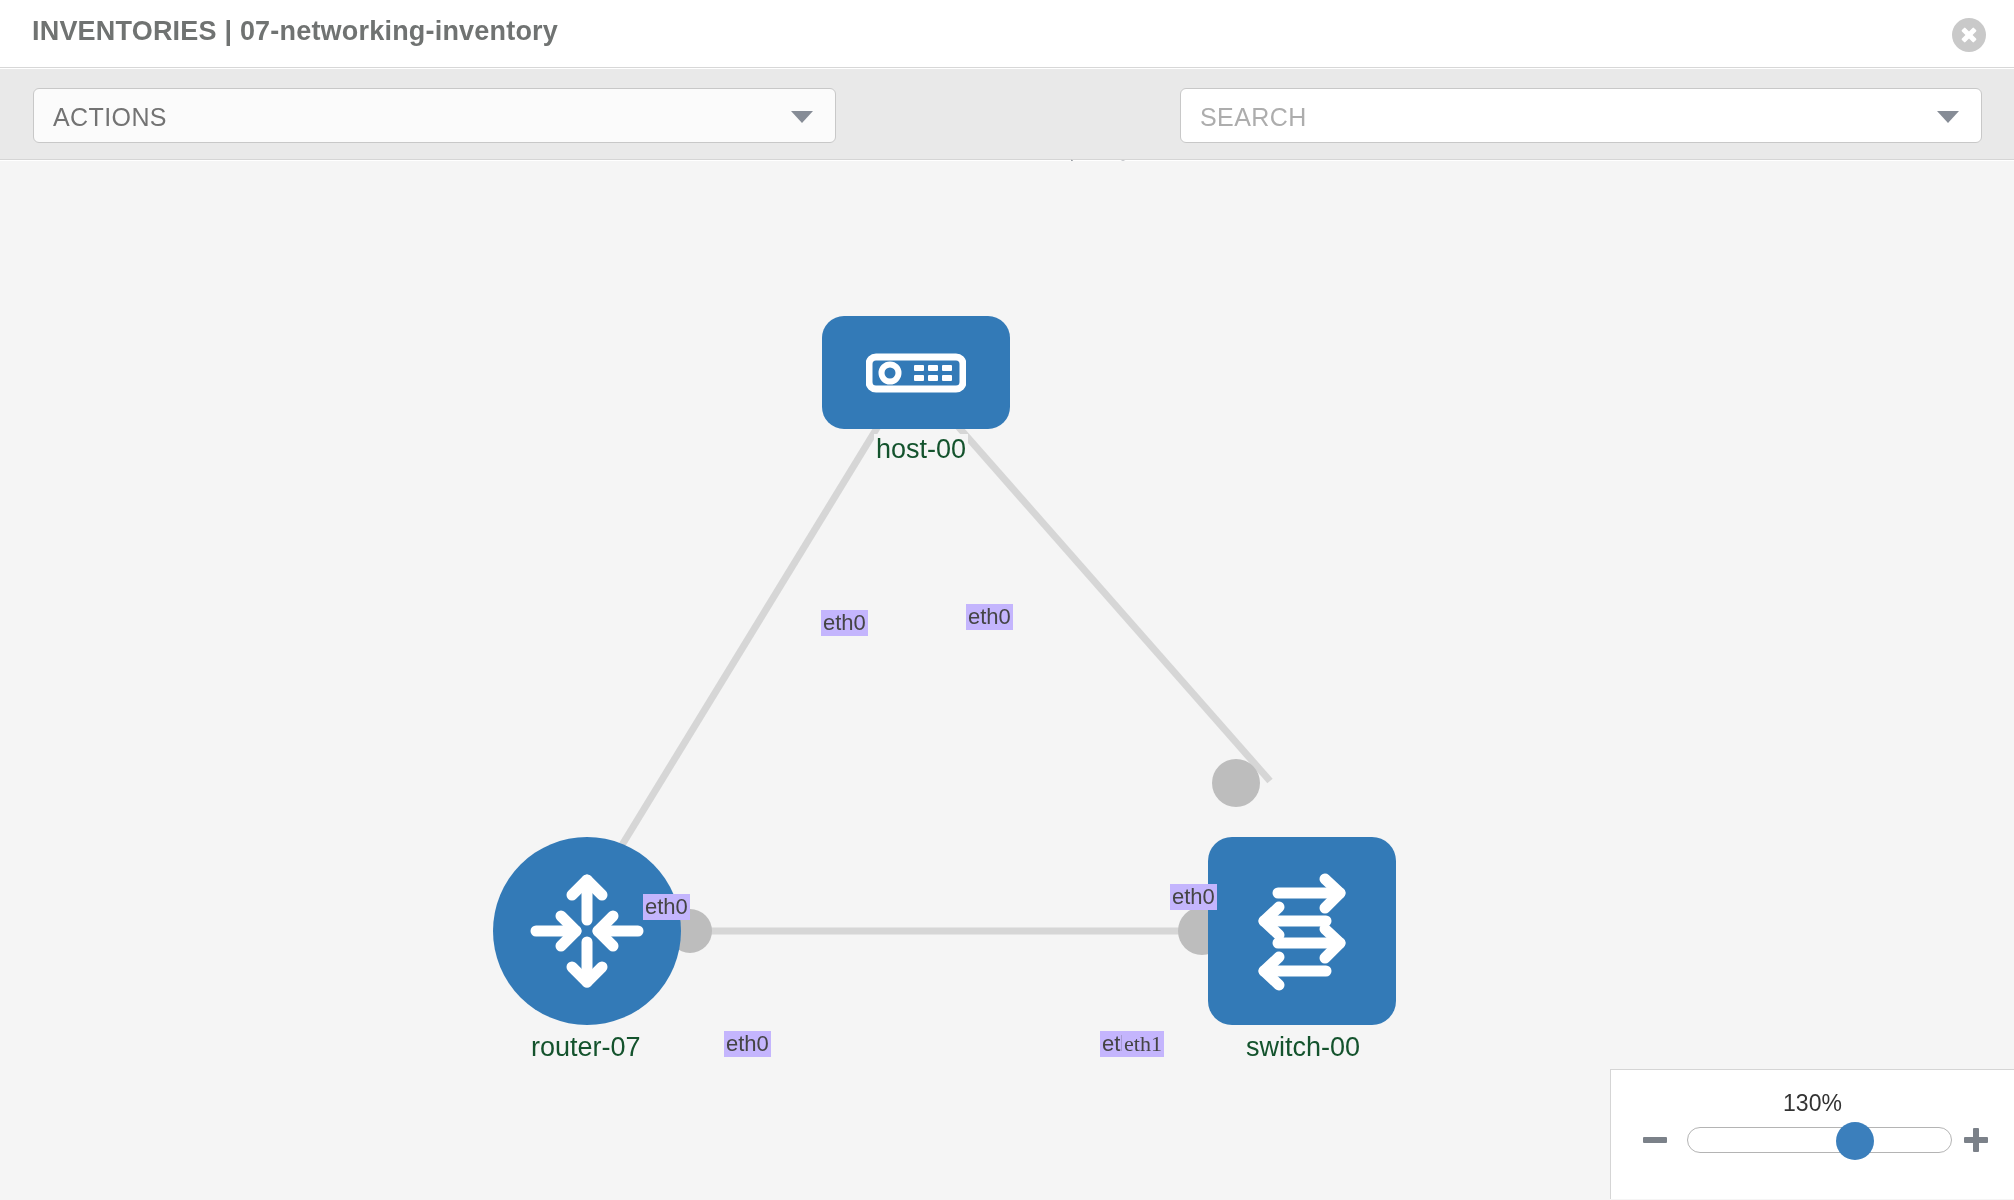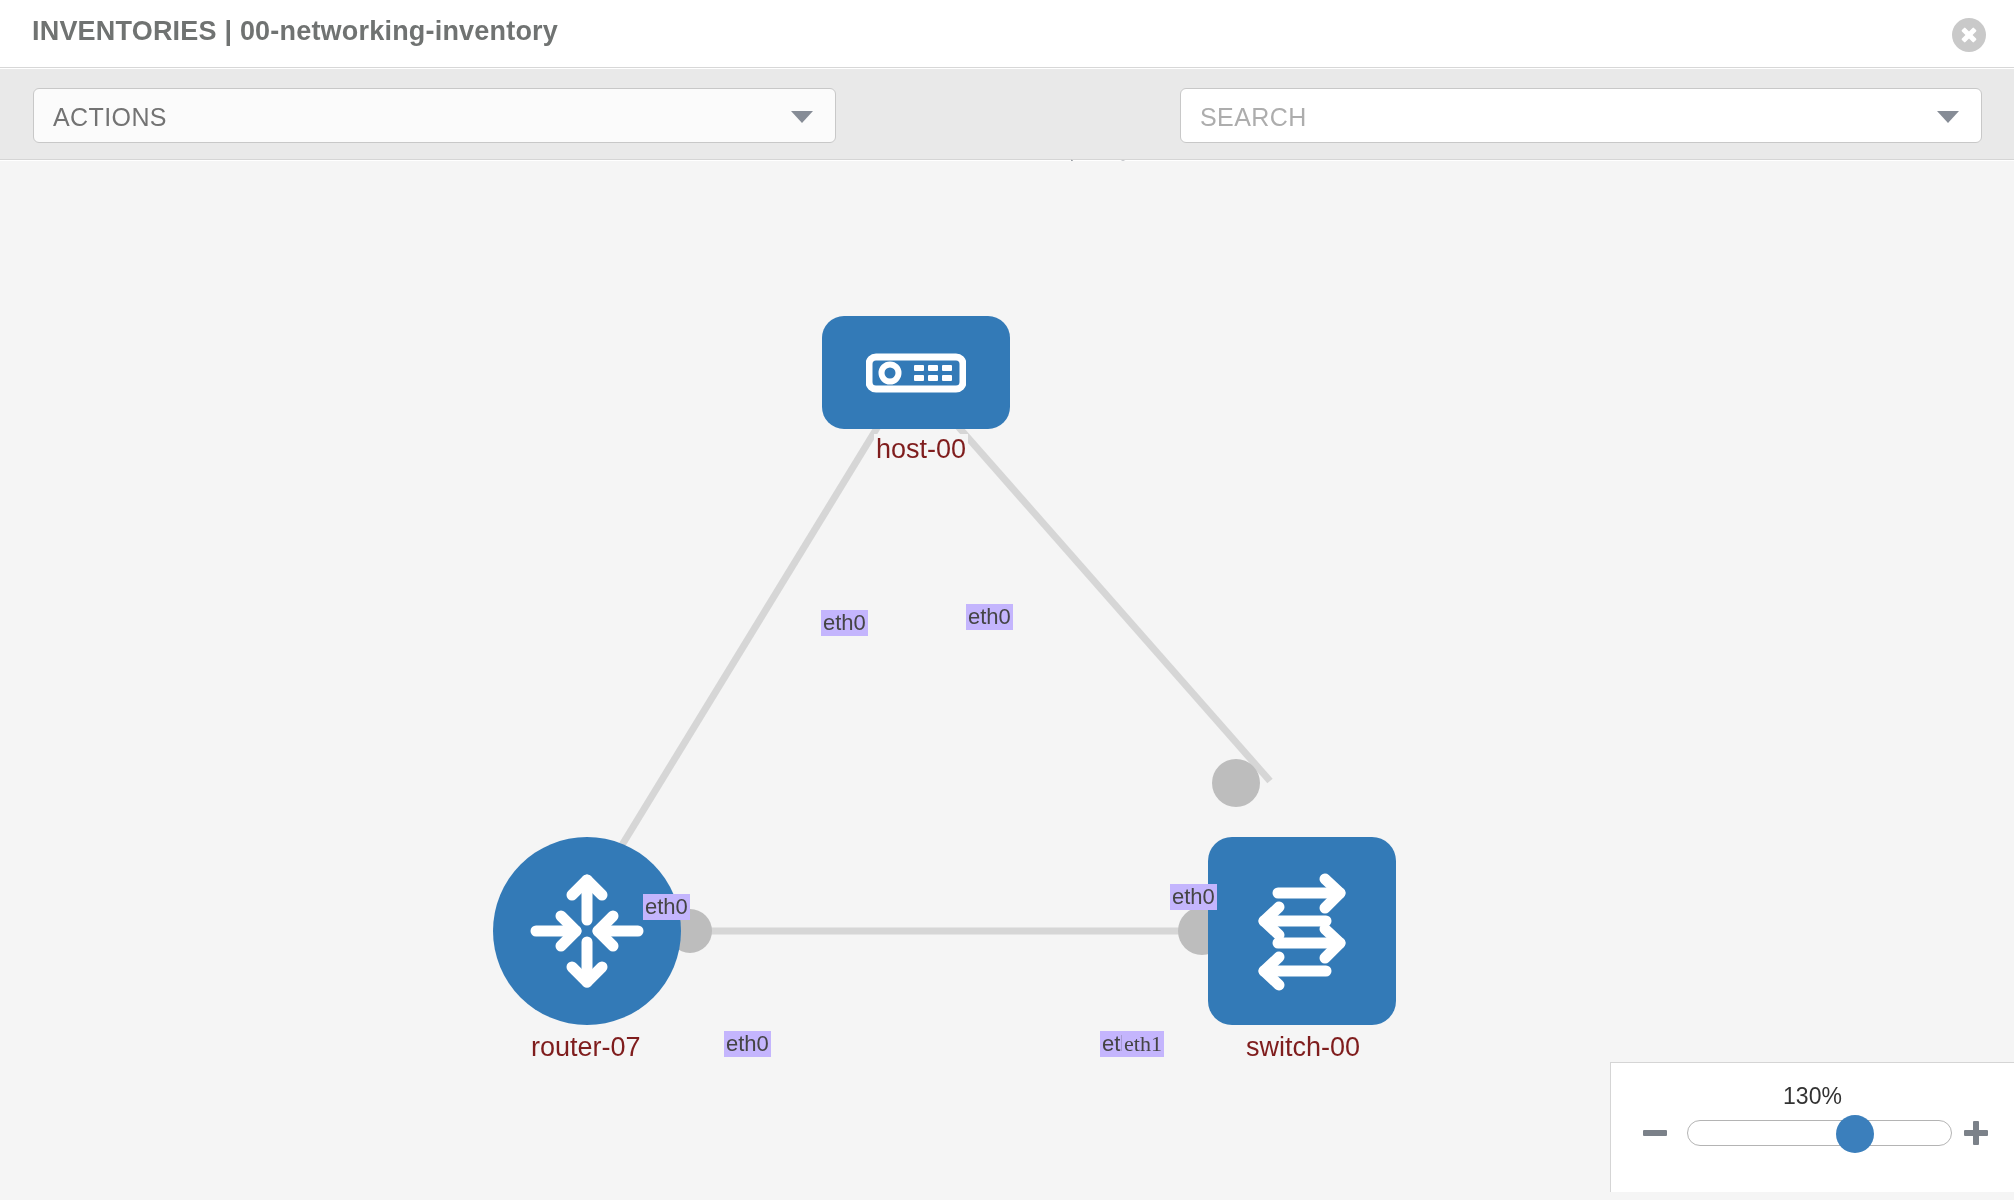--- a/index.html
+++ b/index.html
@@ -95,21 +95,21 @@
   
   .node { position: absolute; }
   .node-shape {
     position: absolute; left: 0; top: 0;
     background: #337ab7;
     display: flex; align-items: center; justify-content: center;
     cursor: pointer;
   }
   .node-label {
     position: absolute;
-    font-size: 27px; color: #7f1d1d;
+    font-size: 27px; color: #14532d;
     background: #f5f5f5;
     white-space: nowrap;
     padding: 0 2px;
   }
 
   
   #node-host { left: 822px; top: 155px; }
   #node-host .node-shape { width: 188px; height: 113px; border-radius: 22px; }
   #node-host .node-label { left: 52px; top: 118px; }
 
@@ -126,21 +126,21 @@
   .iface-label {
     position: absolute;
     font-size: 22px; color: #444444;
     background: #c4b5fd;
     white-space: nowrap;
     padding: 0 2px;
   }
 
   
   .zoom-panel {
-    position: absolute; right: 0; bottom: 8px;
+    position: absolute; right: 0; bottom: 1px;
     width: 404px; height: 130px;
     background: #ffffff;
     border: 1px solid #d5d5d5;
     border-right: none; border-bottom: none; margin-left: 31px;
   }
   .zoom-value {
     position: absolute; left: 0; right: 0; top: 20px;
     text-align: center;
     font-size: 23px; color: #333333;
   }
@@ -168,21 +168,21 @@
     width: 38px; height: 38px; border-radius: 50%;
     background: #3b7fbc; cursor: pointer;
   }
 </style>
 </head>
 <body>
 
 <div id="app">
 
   <div class="header">
-    <div class="header-title">INVENTORIES | 00-networking-inventory</div>
+    <div class="header-title">INVENTORIES | 07-networking-inventory</div>
     <div class="close-btn"></div>
   </div>
 
   <div class="toolbar">
 
     <div class="actions-select">
       <span class="actions-label">ACTIONS</span>
       <span class="caret"></span>
     </div>
 

